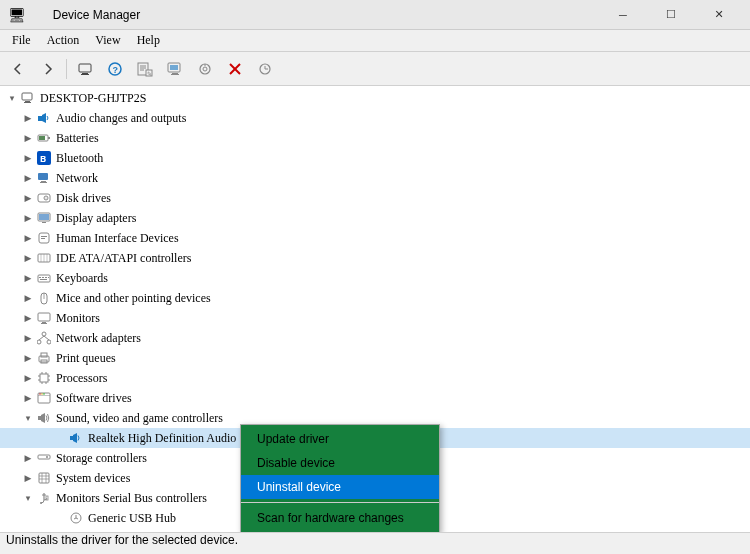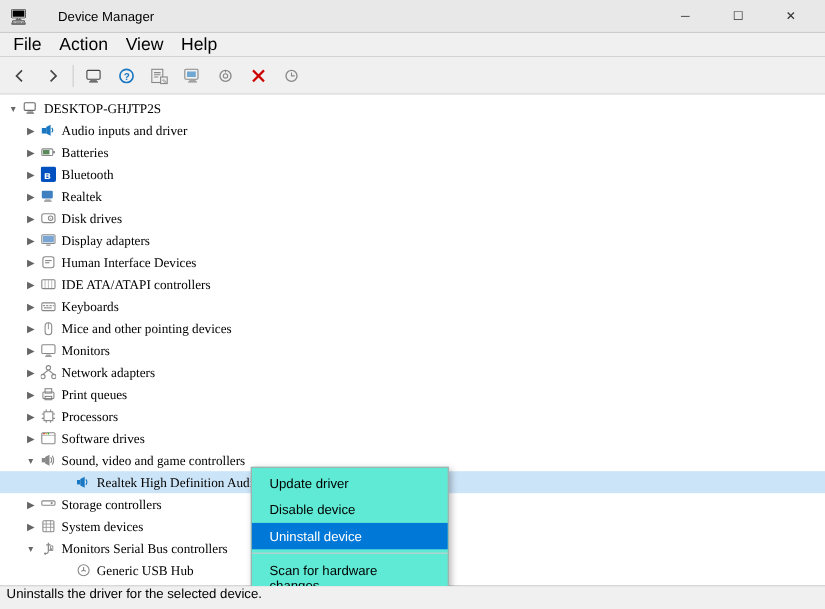--- a/index.html
+++ b/index.html
@@ -54,21 +54,22 @@
       background: #f0f0f0;
       height: 22px;
       display: flex;
       align-items: center;
       padding: 0 4px;
       border-bottom: 1px solid #d0d0d0;
     }
     .menu-item {
       padding: 2px 8px;
       cursor: pointer;
-      font-size: 16px;
+      font-size: 12px;
+      font-family: Liberation Serif, serif;
     }
 
     
     .toolbar {
       background: #f0f0f0;
       height: 34px;
       display: flex;
       align-items: center;
       padding: 0 4px;
       border-bottom: 1px solid #d0d0d0;
@@ -157,24 +158,24 @@
       border-top: 1px solid #d0d0d0;
       display: flex;
       align-items: center;
       padding: 0 6px;
       font-size: 12px;
     }
 
     
     .context-menu {
       position: absolute;
-      left: 228px;
+      left: 240px;
       top: 338px;
-      width: 180px;
-      background: #5eead4;
+      width: 200px;
+      background: #15803d;
       border: 1px solid #aaa;
       box-shadow: 2px 2px 6px rgba(0,0,0,0.3);
       z-index: 100;
       padding: 2px 0;
     }
     .context-menu-item {
       padding: 5px 16px;
       cursor: pointer;
       font-size: 12px;
     }
@@ -293,21 +294,21 @@
 
     <div class="tree-item indent-2">
       <span class="expand-btn">▶</span>
       <span class="tree-icon">
         <svg width="14" height="14" viewBox="0 0 14 14">
             <rect x="1" y="5" width="4" height="5" fill="#1a78c2"></rect>
             <path d="M5 4 L9 2 L9 12 L5 10 Z" fill="#1a78c2"></path>
             <path d="M10 5 Q12 7 10 9" stroke="#1a78c2" stroke-width="1" fill="none"></path>
           </svg>
       </span>
-      <span class="tree-label">Audio inputs and driver</span>
+      <span class="tree-label">Audio changes and outputs</span>
     </div>
 
     <div class="tree-item indent-2">
       <span class="expand-btn">▶</span>
       <span class="tree-icon">
         <svg width="14" height="14" viewBox="0 0 14 14">
             <rect x="1" y="4" width="10" height="6" rx="1" fill="none" stroke="#888" stroke-width="1"></rect>
             <rect x="11" y="6" width="2" height="2" fill="#888"></rect>
             <rect x="2" y="5" width="6" height="4" fill="#5a8a5a"></rect>
           </svg>
@@ -328,21 +329,21 @@
 
     <div class="tree-item indent-2">
       <span class="expand-btn">▶</span>
       <span class="tree-icon">
         <svg width="14" height="14" viewBox="0 0 14 14">
             <rect x="1" y="2" width="10" height="7" rx="1" fill="#4080c0"></rect>
             <rect x="4" y="10" width="5" height="1" fill="#888"></rect>
             <rect x="3" y="11" width="7" height="1" fill="#888"></rect>
           </svg>
       </span>
-      <span class="tree-label">Realtek</span>
+      <span class="tree-label">Network</span>
     </div>
 
     <div class="tree-item indent-2">
       <span class="expand-btn">▶</span>
       <span class="tree-icon">
         <svg width="14" height="14" viewBox="0 0 14 14">
             <rect x="1" y="3" width="12" height="8" rx="2" fill="none" stroke="#888" stroke-width="1"></rect>
             <circle cx="9" cy="7" r="2" fill="none" stroke="#888" stroke-width="1"></circle>
             <circle cx="9" cy="7" r="0.5" fill="#888"></circle>
           </svg>

